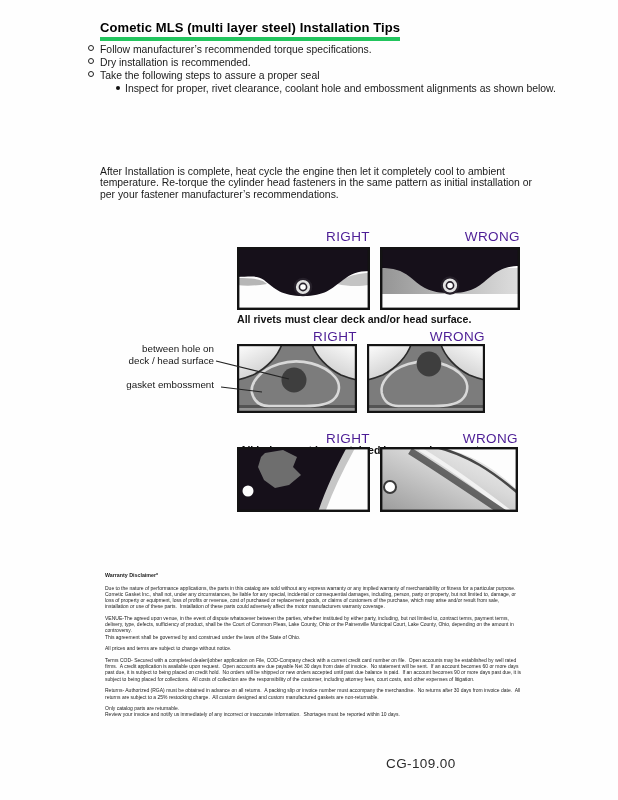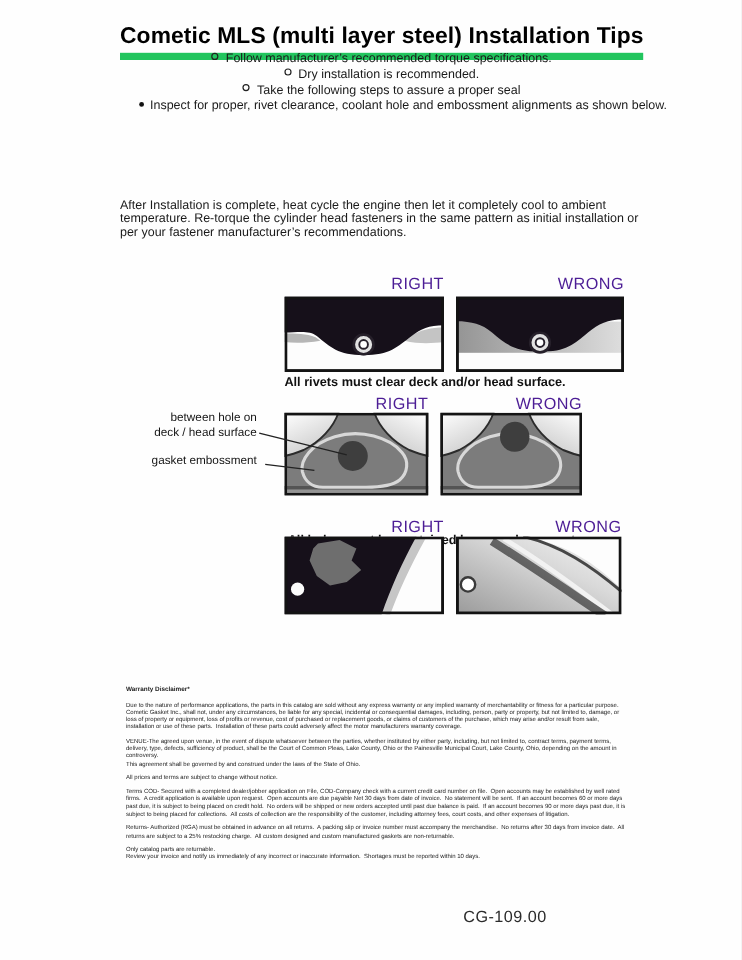--- a/index.html
+++ b/index.html
@@ -3,24 +3,24 @@
 <meta charset="utf-8">
 <style>
   html,body{margin:0;padding:0;background:#e8e8e8;}
   .page{
     position:relative;width:618px;height:800px;background:#fefefe;
     font-family:"Liberation Sans", sans-serif;color:#1a1a1a;overflow:hidden;
     margin:0 auto;
   }
   .abs{position:absolute;}
   .title{
-    left:100px;top:20px;font-size:19px;font-weight:bold;color:#000;
-    border-bottom:6px solid #22c55e;padding-bottom:2px;letter-spacing:.1px;
+    left:100px;top:20px;font-size:13px;font-weight:bold;color:#000;
+    border-bottom:4px solid #22c55e;padding-bottom:2px;letter-spacing:.1px;
   }
-  .bullets{left:88px;top:44px;font-size:10.4px;line-height:12.9px;width:460px;text-align:center;}
+  .bullets{left:88px;top:44px;font-size:10.4px;line-height:12.9px;width:460px;}
   .b-row{white-space:nowrap;}
   .sub{padding-left:28px;}
   .mk-open{display:inline-block;width:4px;height:4px;border:1px solid #222;
     border-radius:50%;margin-right:6px;vertical-align:2px;}
   .mk-dot{display:inline-block;width:4px;height:4px;background:#111;
     border-radius:50%;margin-right:5px;vertical-align:2px;}
   .diesel-h{left:100px;top:116px;font-size:12px;font-weight:bold;color:#111;}
   .para{left:100px;width:438px;font-size:10.4px;line-height:11.4px;}
   .p1{top:136px;}
   .p2{top:166px;}

